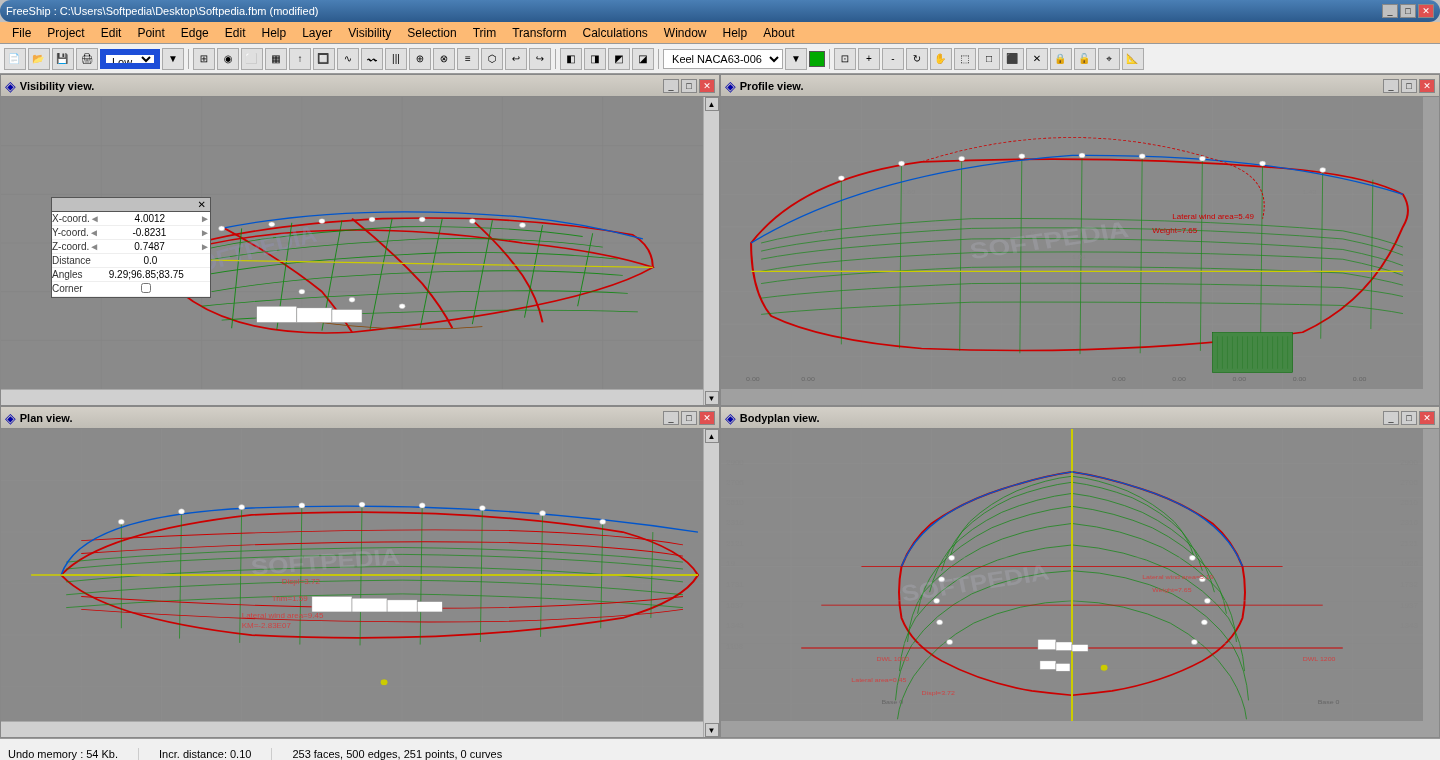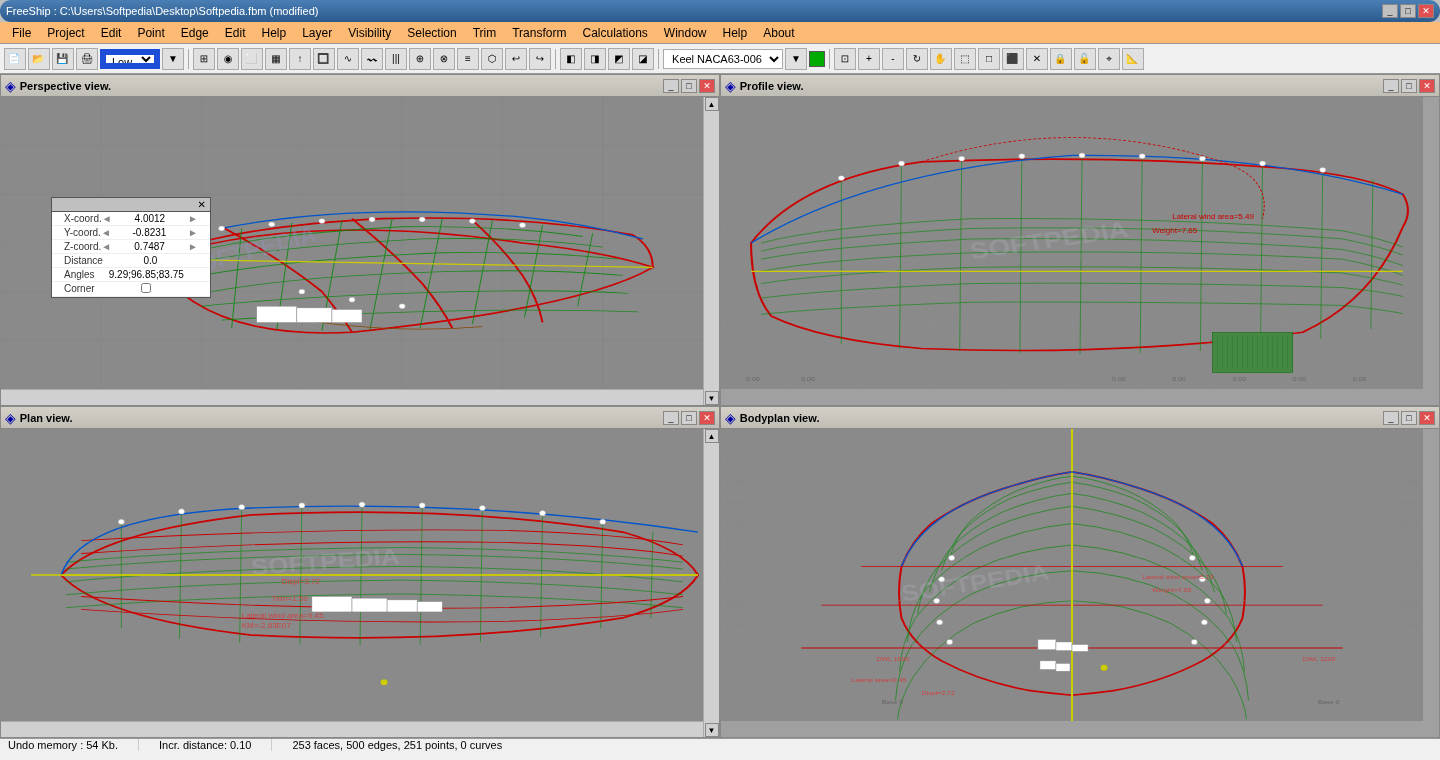--- a/index.html
+++ b/index.html
@@ -102,37 +102,37 @@
 
     
     .canvas-area {
       position: absolute; left: 0; top: 0; right: 16px; bottom: 16px;
       background: #8a8a8a;
     }
 
     
     #status-bar {
       height: 22px; background: #f0f0f0; border-top: 1px solid #999;
-      display: flex; align-items: flex-start; padding: 0 8px; gap: 0; font-size: 11px;
+      display: flex; align-items: flex-end; padding: 0 8px; gap: 0; font-size: 11px;
     }
     .status-section { padding: 0 20px 0 0; border-right: 1px solid #ccc; margin-right: 20px; }
     .status-section:last-child { border-right: none; }
 
     
     .coord-box {
       position: absolute; left: 50px; top: 100px; width: 160px;
       background: white; border: 1px solid #555; font-size: 10px;
       z-index: 10;
     }
     .coord-box-title {
       background: #c0c0c0; border-bottom: 1px solid #555; padding: 1px 4px;
       display: flex; justify-content: space-between; align-items: center;
       font-size: 10px;
     }
-    .coord-row { display: flex; justify-content: flex-start; padding: 1px 12px; border-bottom: 1px solid #eee; }
+    .coord-row { display: flex; justify-content: flex-start; padding: 1px 0; border-bottom: 1px solid #eee; }
     .coord-row .label { color: #333; }
     .coord-row .arrow { color: #888; }
     .coord-row .value { flex: 1; text-align: center; }
 
     
     .view-svg { width: 100%; height: 100%; }
 
     
     .watermark {
       position: absolute; color: rgba(150,150,200,0.3); font-size: 24px; font-weight: bold;
@@ -222,21 +222,21 @@
   <div class="tb-btn">⌖</div>
   <div class="tb-btn">📐</div>
 </div>
 
 <div id="main-area">
 
   <div class="view-panel">
     <div class="view-header">
       <div class="view-header-left">
         <span class="view-icon">◈</span>
-        <span class="view-title">Perspective view.</span>
+        <span class="view-title">Visibility view.</span>
       </div>
       <div class="view-controls">
         <div class="view-ctrl-btn">_</div>
         <div class="view-ctrl-btn">□</div>
         <div class="view-ctrl-btn close">✕</div>
       </div>
     </div>
     <div class="view-content">
       <div class="canvas-area">
         <svg class="view-svg" viewBox="0 0 700 360" preserveAspectRatio="none">

